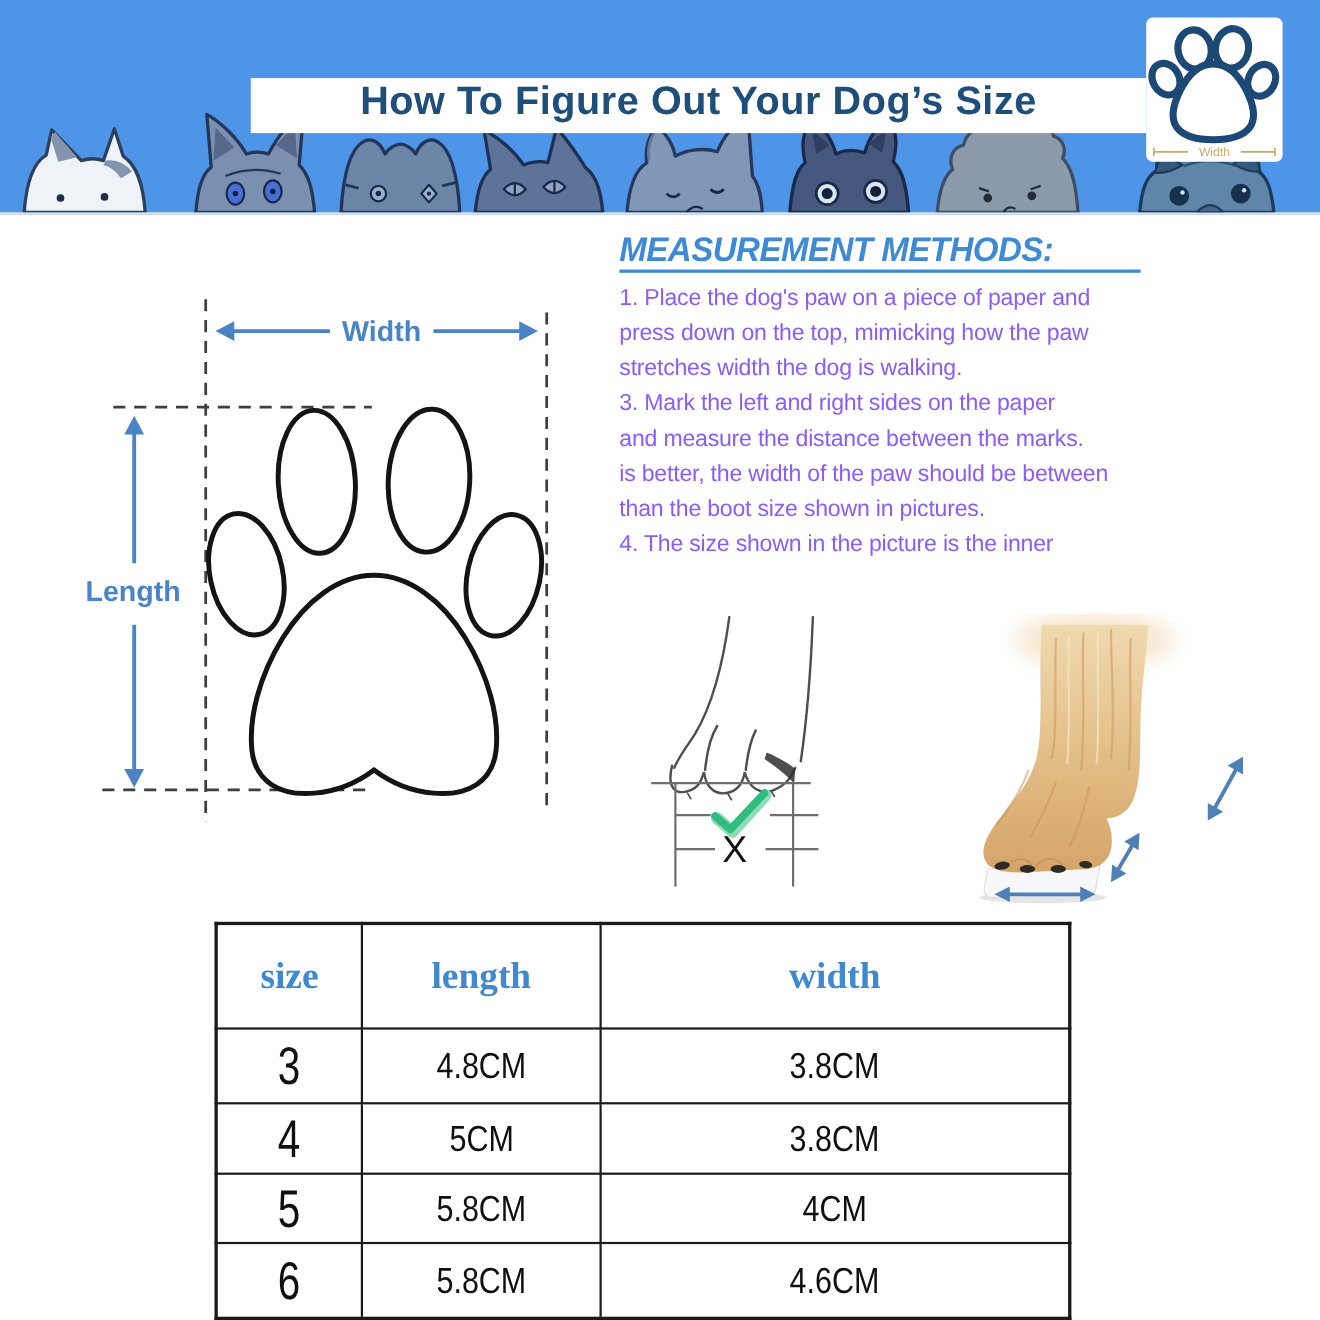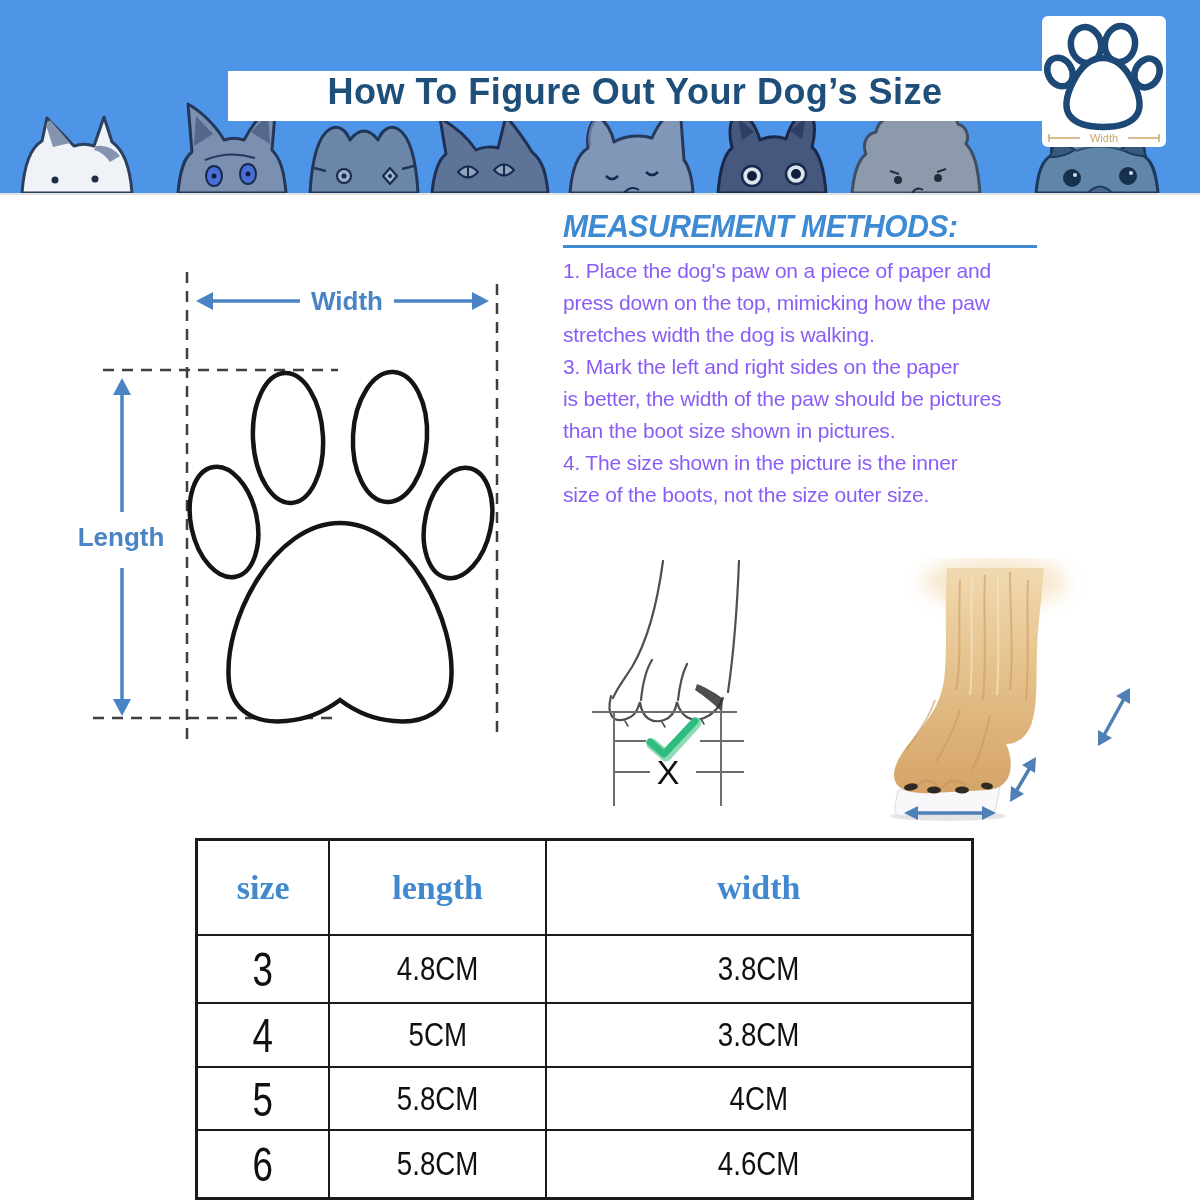--- a/index.html
+++ b/index.html
@@ -190,24 +190,24 @@
     </g>
   </svg>
 
   <div class="methods-title">MEASUREMENT METHODS:</div>
   <div class="methods-underline"></div>
   <div class="methods-lines">
     <div class="m-line">1. Place the dog's paw on a piece of paper and</div>
     <div class="m-line">press down on the top, mimicking how the paw</div>
     <div class="m-line">stretches width the dog is walking.</div>
     <div class="m-line">3. Mark the left and right sides on the paper</div>
-    <div class="m-line">is better, the width of the paw should be pictures</div>
+    <div class="m-line">and measure the distance between the marks.</div>
+    <div class="m-line">is better, the width of the paw should be between</div>
     <div class="m-line">than the boot size shown in pictures.</div>
     <div class="m-line">4. The size shown in the picture is the inner</div>
-    <div class="m-line">size of the boots, not the size outer size.</div>
   </div>
 
   <svg class="sketch" viewBox="585 560 275 275">
     <g stroke="#4f4f4f" stroke-width="2.2" fill="none" stroke-linecap="round">
       <path d="M663,561 C657,606 648,640 632,667 C625,678 617,688 613,698"></path>
       <path d="M739,561 C737,612 733,658 728,692"></path>
       <path d="M641,700 C643,680 647,668 652,660"></path>
       <path d="M678,700 C680,682 683,672 687,664"></path>
       <path d="M611,696 C606,716 614,723 626,719 C636,716 638,708 640,702 C642,718 652,724 664,720 C673,717 676,708 677,702 C681,717 692,723 704,718 C714,714 720,706 723,698"></path>
       <path d="M625,721 l3,5 M662,722 l3,5 M701,719 l3,5" stroke-width="1.6"></path>

